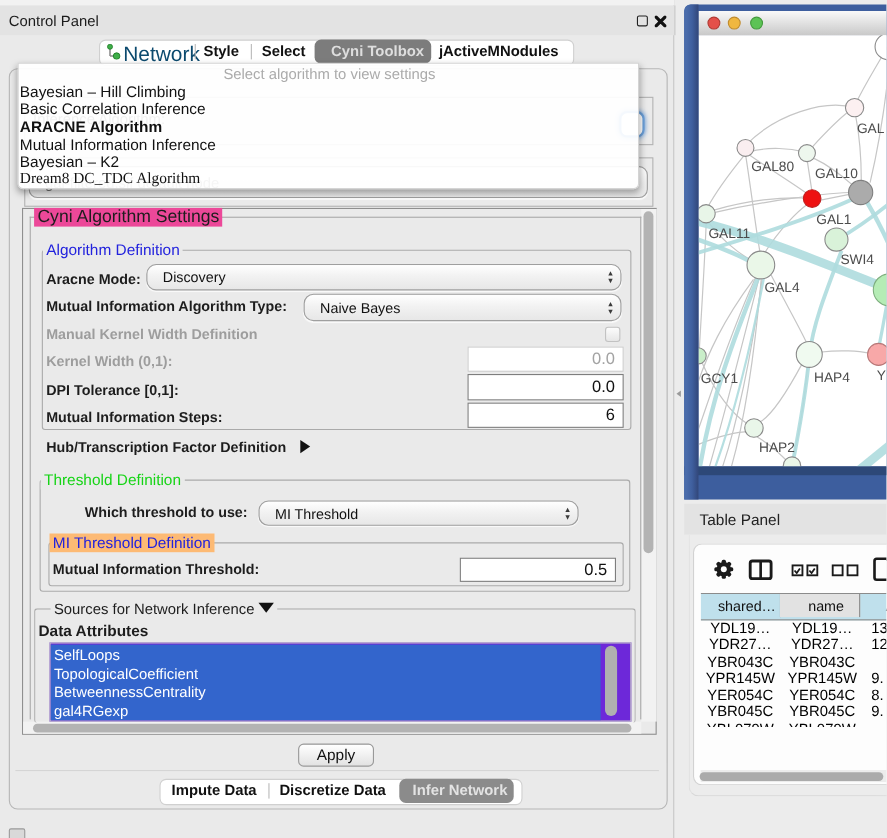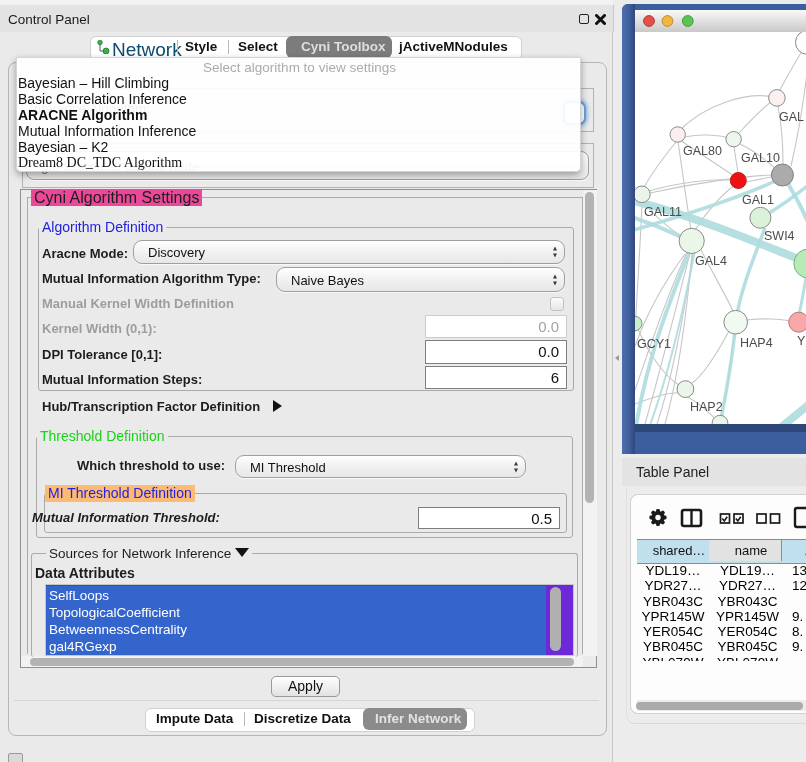--- a/index.html
+++ b/index.html
@@ -119,21 +119,21 @@
     <span class="ct">MI Threshold</span>
     <span class="spin">
         <span class="up"></span>
         <span class="dn"></span>
       </span>
   </div>
 
   <div class="group" style="left:44px;top:493px;width:521px;height:38px;">
     <span class="gtitle" style="color:#2222dd;background:#fdba74;">MI Threshold Definition</span>
   </div>
-  <div class="lbl" style="left:32px;top:510px;font-style:italic;">Mutual Information Threshold:</div>
+  <div class="lbl" style="left:48px;top:510px;">Mutual Information Threshold:</div>
   <div class="field" style="left:418px;top:507px;width:142px;height:22px;border:1px solid #7e7e7e;">0.5</div>
 
   <div class="group" style="left:31px;top:553px;width:545px;height:103px;border-bottom:none;">
     <span class="gtitle" style="font-size:13.5px;background:#eaeaea;left:14px;">Sources for Network Inference <span style="display:inline-block;width:0;height:0;border-left:7px solid transparent;border-right:7px solid transparent;border-top:9px solid #111;vertical-align:1px;"></span></span>
   </div>
   <div class="lbl" style="left:35px;top:565px;font-size:14px;">Data Attributes</div>
 
   <div class="abs" style="left:45px;top:584px;width:527px;height:70px;background:#6d28d9;border:1px solid #c6c6c6;overflow:hidden;">
     <div class="abs" style="left:0;top:1px;width:500px;height:69px;background:#3365cc;"></div>
     <div class="abs" style="left:3px;top:3px;font-size:13.5px;color:#fff;">SelfLoops</div>

